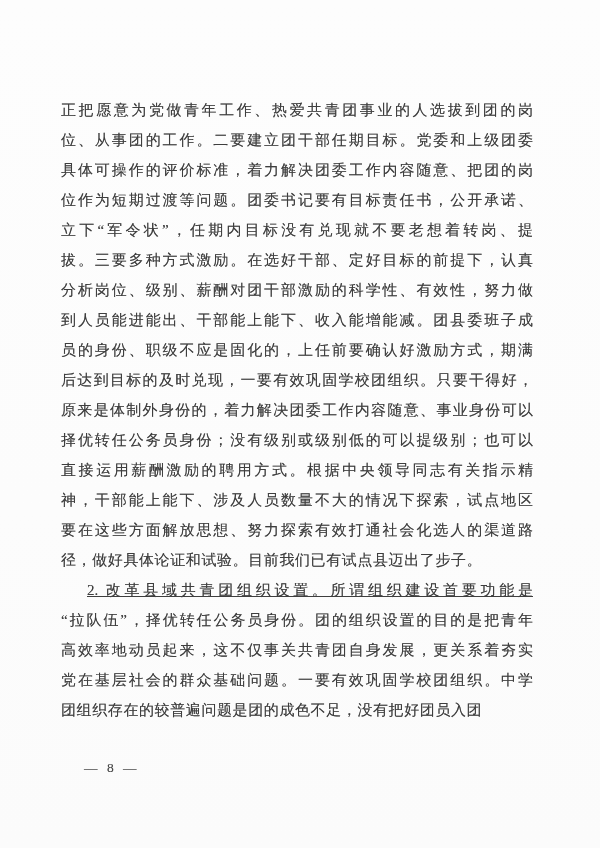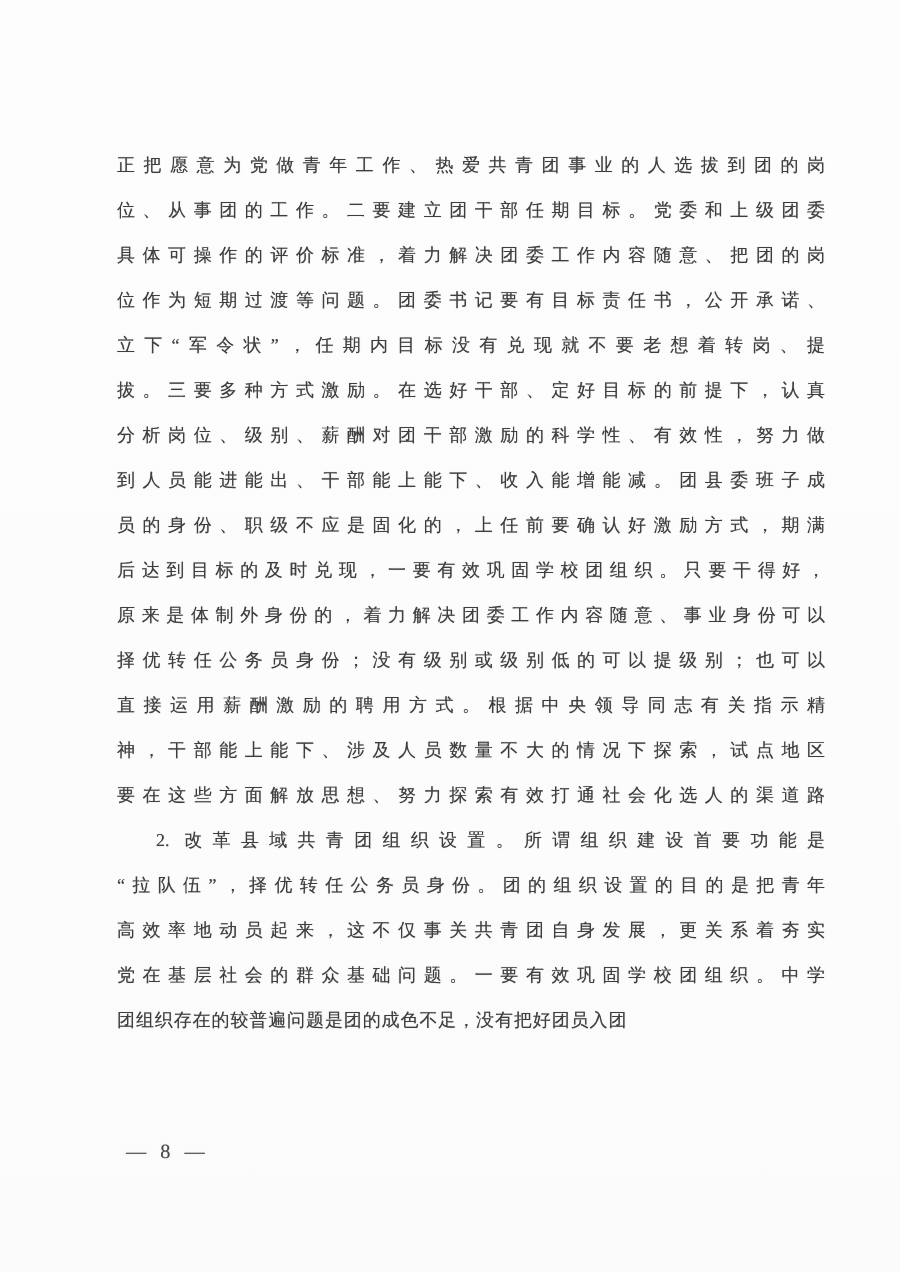--- a/index.html
+++ b/index.html
@@ -16,42 +16,43 @@
   }
   .scan-page {
     position: absolute;
     left: 0; top: 0;
     width: 600px;
     height: 848px;
     background: linear-gradient(180deg, #fdfdfd 0%, #fcfcfc 60%, #fbfbfb 100%);
   }
   .body-text {
     position: absolute;
-    left: 78px;
+    left: 61px;
     top: 95px;
     width: 472px;
     color: #3e3e3e;
-    font-size: 12px;
+    font-size: 15px;
   }
   .line {
     height: 30px;
     line-height: 30px;
     white-space: nowrap;
     text-align: justify;
     text-align-last: justify;
     text-justify: inter-character;
     
     text-shadow: 0 0 0.5px rgba(60,60,60,0.55);
   }
   .line.para-end {
     text-align-last: left;
     letter-spacing: 0.6px;
   }
   .line.indent {
     text-indent: 26px;
+    text-decoration: underline;
   }
   .page-number {
     position: absolute;
     left: 84px;
     top: 758px;
     color: #4a4a4a;
     font-size: 13.5px;
     letter-spacing: 3px;
     line-height: 20px;
     text-shadow: 0 0 0.5px rgba(70,70,70,0.5);
@@ -71,20 +72,21 @@
     <div class="line">拔。三要多种方式激励。在选好干部、定好目标的前提下，认真</div>
     <div class="line">分析岗位、级别、薪酬对团干部激励的科学性、有效性，努力做</div>
     <div class="line">到人员能进能出、干部能上能下、收入能增能减。团县委班子成</div>
     <div class="line">员的身份、职级不应是固化的，上任前要确认好激励方式，期满</div>
     <div class="line">后达到目标的及时兑现，一要有效巩固学校团组织。只要干得好，</div>
     <div class="line">原来是体制外身份的，着力解决团委工作内容随意、事业身份可以</div>
     <div class="line">择优转任公务员身份；没有级别或级别低的可以提级别；也可以</div>
     <div class="line">直接运用薪酬激励的聘用方式。根据中央领导同志有关指示精</div>
     <div class="line">神，干部能上能下、涉及人员数量不大的情况下探索，试点地区</div>
     <div class="line">要在这些方面解放思想、努力探索有效打通社会化选人的渠道路</div>
+    <div class="line para-end">径，做好具体论证和试验。目前我们已有试点县迈出了步子。</div>
     <div class="line indent">2. 改革县域共青团组织设置。所谓组织建设首要功能是</div>
     <div class="line">“拉队伍”，择优转任公务员身份。团的组织设置的目的是把青年</div>
     <div class="line">高效率地动员起来，这不仅事关共青团自身发展，更关系着夯实</div>
     <div class="line">党在基层社会的群众基础问题。一要有效巩固学校团组织。中学</div>
     <div class="line para-end">团组织存在的较普遍问题是团的成色不足，没有把好团员入团</div>
   </div>
 
   <div class="page-number">— 8 —</div>
 
 </div>

